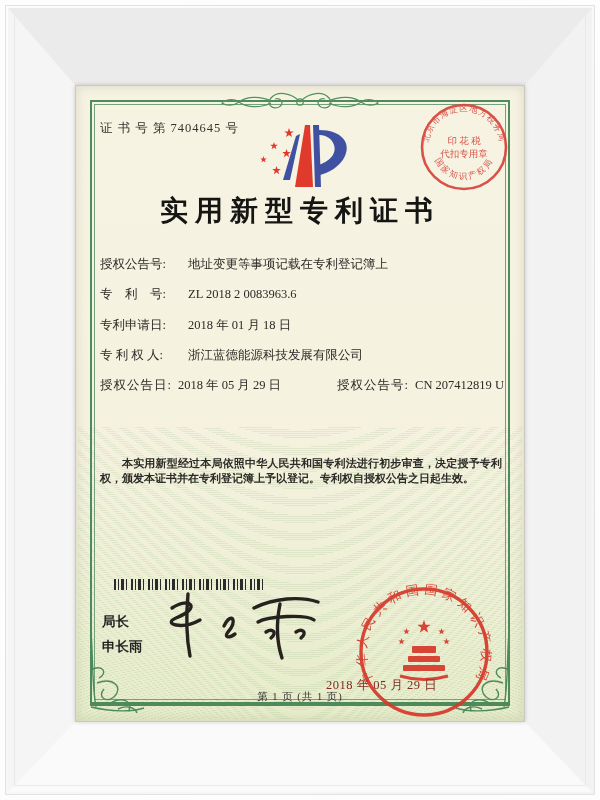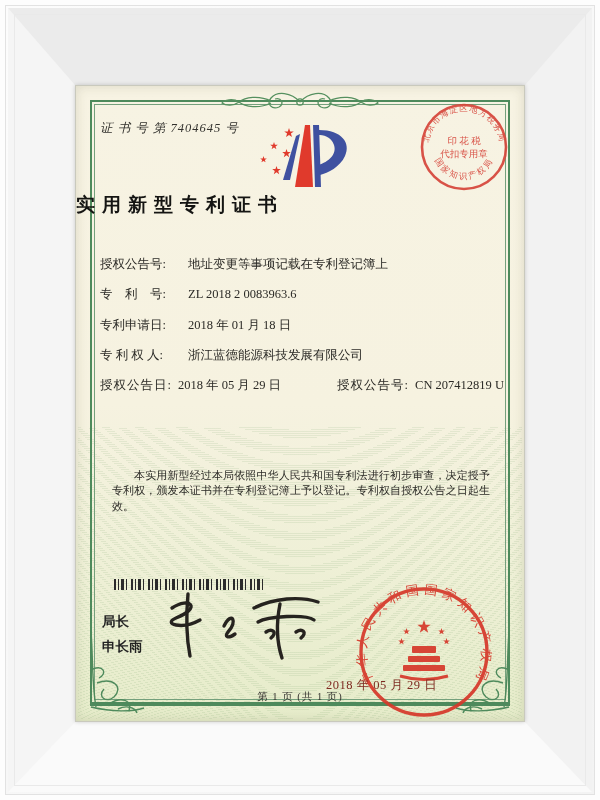--- a/index.html
+++ b/index.html
@@ -28,40 +28,40 @@
                  border:2px solid #4e8a5c; border-bottom-width:4px; }
   .cert-border .inner { position:absolute; inset:2px; border:1px solid #74a07c; }
 
   .ornament { position:absolute; color:#55905f; }
   .orn-top { left:50%; top:2px; transform:translateX(-50%); }
   .orn-bl  { left:4px; bottom:4px; }
   .orn-br  { right:4px; bottom:4px; transform:scaleX(-1); }
 
   
   .cert-no { position:absolute; left:24px; top:34px; font-size:12.5px; color:#33322e;
-             letter-spacing:1px;font-style:italic; }
+             letter-spacing:1px; }
 
   .logo { position:absolute; left:178px; top:36px; }
 
   .tax-stamp { position:absolute; right:14px; top:15px; opacity:.92; }
 
-  .title { position:absolute; left:0; right:0; top:106px; text-align:left;
-           font-size:19px; font-weight:bold; color:#151513; letter-spacing:7px; }
+  .title { position:absolute; left:0; right:0; top:106px; text-align:center;
+           font-size:28px; font-weight:bold; color:#151513; letter-spacing:7px; }
 
   .fields { position:absolute; left:24px; right:20px; top:172px; font-size:12.5px; color:#2b2a26; }
   .frow { display:flex; margin-bottom:16.5px; line-height:1.1; }
   .frow .lbl { flex:0 0 auto; min-width:88px; white-space:pre; }
   .frow .val { flex:1 1 auto; white-space:pre-wrap; }
   .grant-row { display:flex; justify-content:space-between; }
   .grant-row .pair { display:flex; }
   .grant-row .lbl { min-width:0; margin-right:6px; letter-spacing:1px;text-align:center; }
 
   .body-text { position:absolute; left:24px; right:22px; top:370px; font-size:11px;
                line-height:1.4; color:#2b2a26; text-align:justify; }
-  .body-text p { text-indent:2em; margin:12px; }
+  .body-text p { text-indent:2em; margin:0;font-weight:bold; }
 
   .barcode { position:absolute; left:38px; top:493px; width:150px; height:11px;
              background:repeating-linear-gradient(90deg,
                #2b2b2b 0 2px, transparent 2px 4px, #2b2b2b 4px 5px, transparent 5px 7px,
                #2b2b2b 7px 10px, transparent 10px 12px, #2b2b2b 12px 13px, transparent 13px 17px); }
 
   .director { position:absolute; left:26px; top:524px; font-size:13.5px; font-weight:600;
               color:#222; font-family:"Liberation Sans","DejaVu Sans",sans-serif; line-height:1.85; }
 
   .signature { position:absolute; left:82px; top:496px; }

